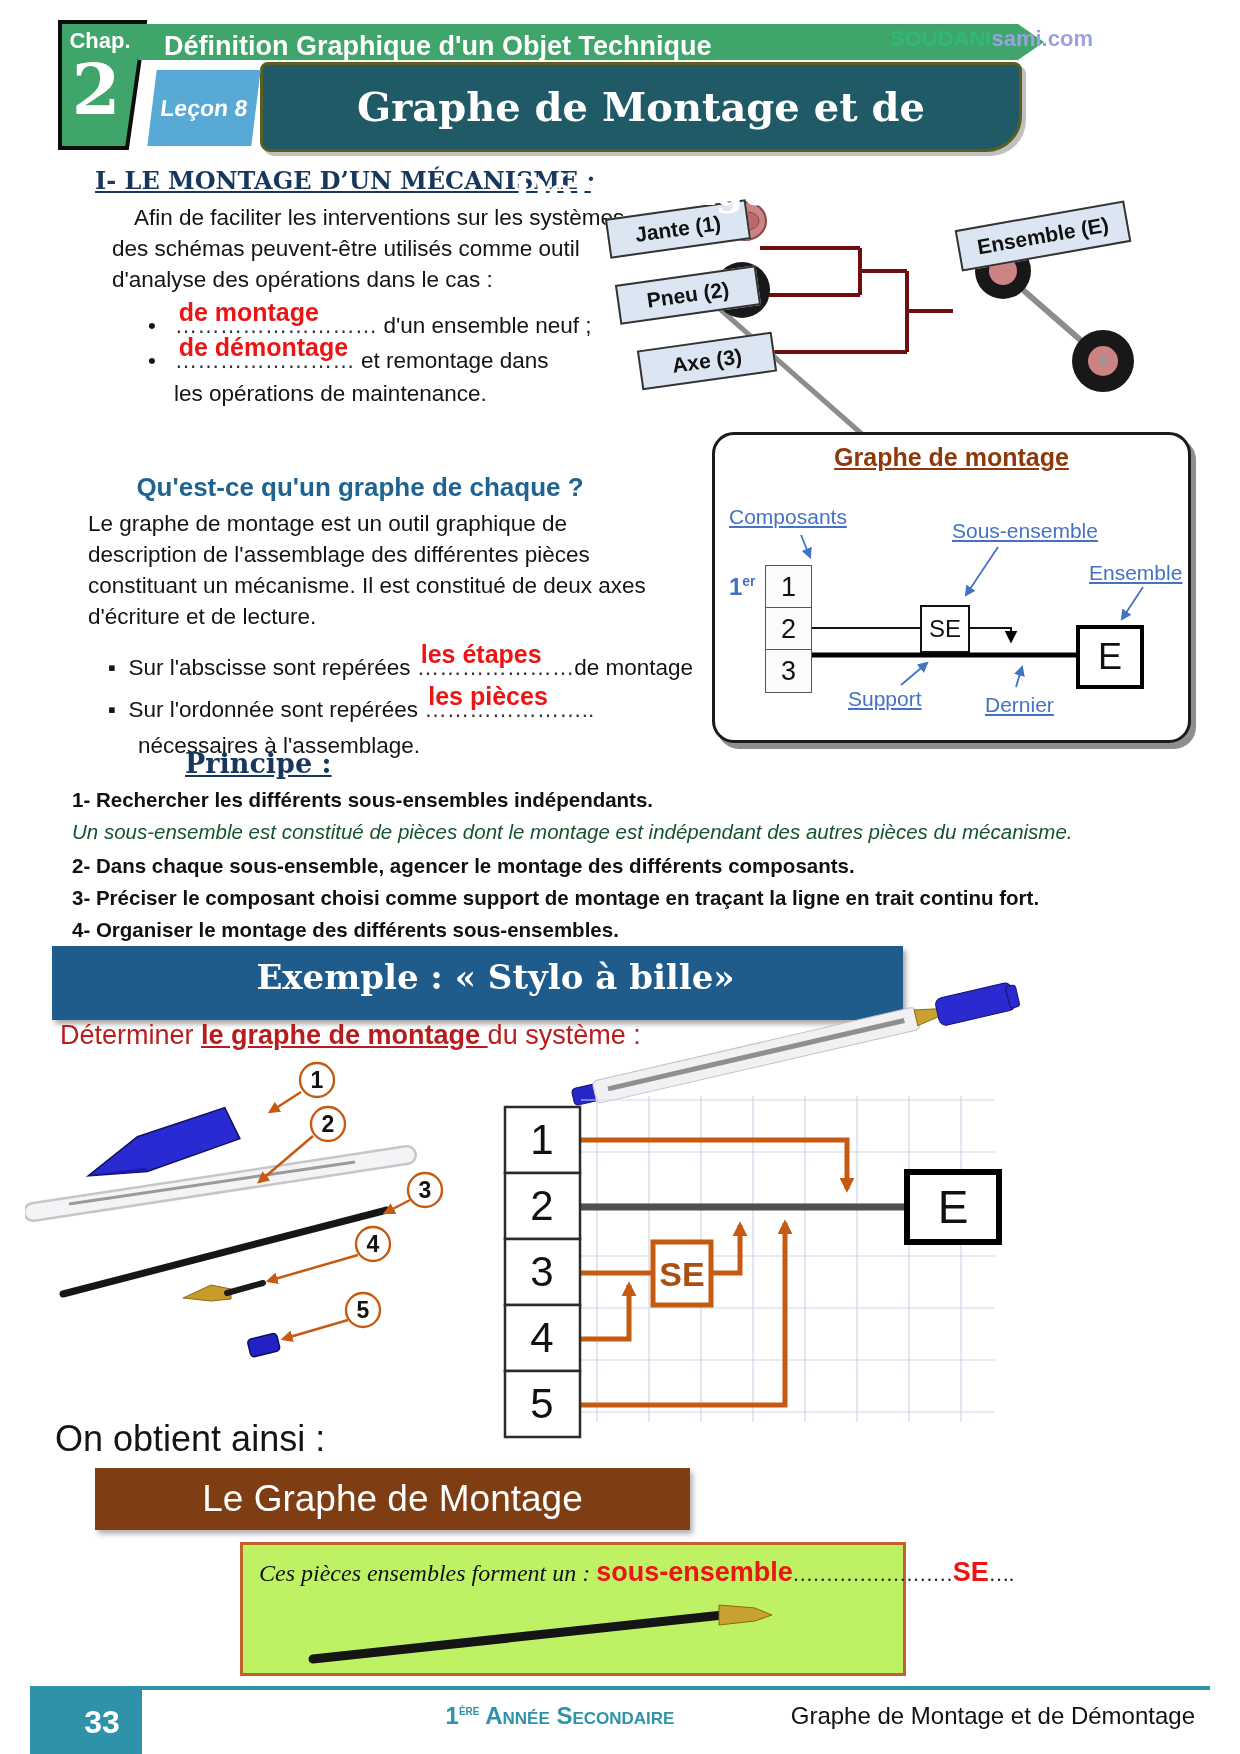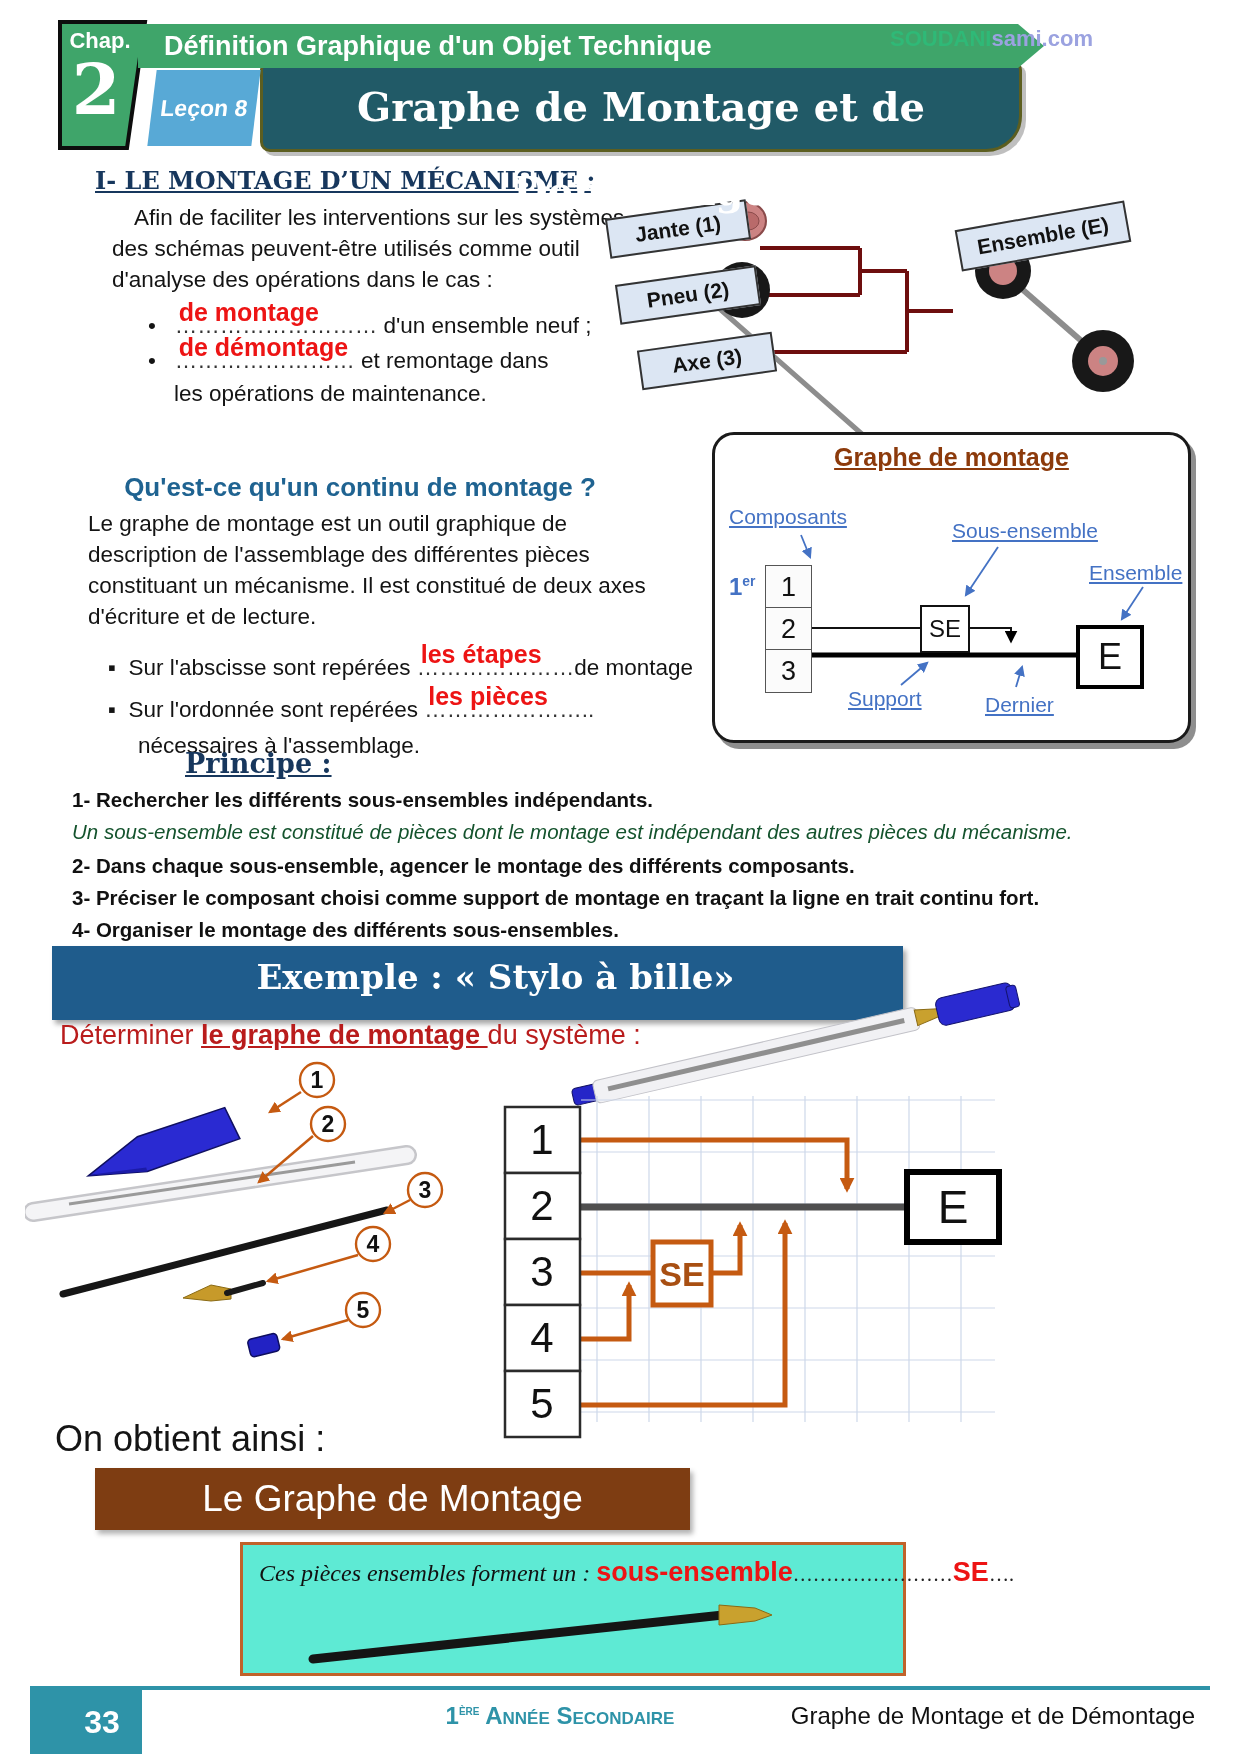--- a/index.html
+++ b/index.html
@@ -45,21 +45,21 @@
   .ebox{position:absolute;width:60px;height:56px;border:4px solid #000;background:#fff;display:flex;
         align-items:center;justify-content:center;font-size:36px;}
   
   .exbanner{background:#1f5c8c;color:#fff;text-align:center;font-family:"DejaVu Serif",serif;
             font-weight:bold;font-size:34px;line-height:62px;box-shadow:3px 4px 5px rgba(0,0,0,.35);}
   .det{font-size:27px;color:#b91c1c;}
   .det b{text-decoration:underline;}
   .lead{font-size:36px;color:#141414;}
   .brbanner{background:#7e3d12;color:#fff;text-align:center;font-size:37px;line-height:62px;
             box-shadow:3px 4px 5px rgba(0,0,0,.3);}
-  .capbox{border:3px solid #c0622a;background:#5eead4;}
+  .capbox{border:3px solid #c0622a;background:#bef264;}
   .capline{padding:12px 10px 0 16px;font-family:"Liberation Serif",serif;font-style:italic;font-size:24px;color:#111;}
   .capans{font-family:"Liberation Sans",sans-serif;font-style:normal;color:#ed1414;font-weight:bold;font-size:27px;}
   .capdots{font-style:normal;font-size:20px;color:#222;}
   
   .fline{background:#2e93a8;}
   .fpage{background:#2e93a8;color:#fff;font-weight:bold;font-size:32px;display:flex;align-items:center;justify-content:center;}
   .grade{color:#2e93a8;font-size:24px;font-weight:bold;font-variant:small-caps;text-align:center;}
   .fright{color:#111;font-size:24px;text-align:right;}
   svg text{font-family:"Liberation Sans",sans-serif;}
 </style>
@@ -67,21 +67,21 @@
 <body>
 
 <div class="page">
 
   <svg class="abs" style="left:56px;top:18px;" width="94" height="134">
     <polygon points="4,4 89,4 71,130 4,130" fill="#3fa56a" stroke="#0d0d0d" stroke-width="4"></polygon>
   </svg>
   <div class="abs chaplbl" style="left:60px;top:28px;width:80px;">Chap.</div>
   <div class="abs chapnum" style="left:58px;top:48px;width:76px;">2</div>
 
-  <div class="abs gbanner" style="left:138px;top:24px;width:880px;height:44px;">Définition Graphique d'un Objet Technique</div>
+  <div class="abs gbanner" style="left:138px;top:24px;width:880px;height:36px;">Définition Graphique d'un Objet Technique</div>
   <div class="abs brand" style="left:890px;top:26px;width:200px;">
     <span class="bg">SOUDANI</span><span class="bp">sami.com</span>
   </div>
   <div class="abs lesson" style="left:152px;top:70px;width:104px;height:76px;line-height:76px;">Leçon 8</div>
   <div class="abs tbanner" style="left:260px;top:62px;width:756px;height:84px;">Graphe de Montage et de Démontage</div>
 
   <div class="abs h1" style="left:95px;top:166px;">I- LE MONTAGE D’UN MÉCANISME :</div>
 
   <div class="abs body22" style="left:112px;top:202px;width:540px;text-indent:22px;">Afin de faciliter les interventions sur les systèmes, des schémas peuvent-être utilisés comme outil d'analyse des opérations dans le cas :</div>
 
@@ -111,21 +111,21 @@
       <circle cx="508" cy="178" r="31" fill="#181818"></circle>
       <circle cx="508" cy="178" r="15" fill="#cc8383"></circle>
       <circle cx="508" cy="178" r="4" fill="#999"></circle>
     </svg>
     <div class="wlabel" style="left:12px;top:26px;width:138px;height:36px;transform:rotate(-8deg);">Jante (1)</div>
     <div class="wlabel" style="left:22px;top:92px;width:138px;height:36px;transform:rotate(-8deg);">Pneu (2)</div>
     <div class="wlabel" style="left:44px;top:158px;width:132px;height:36px;transform:rotate(-8deg);">Axe (3)</div>
     <div class="wlabel" style="left:362px;top:32px;width:168px;height:38px;transform:rotate(-10deg);">Ensemble (E)</div>
   </div>
 
-  <div class="abs qtitle" style="left:90px;top:472px;width:540px;">Qu'est-ce qu'un continu de montage ?</div>
+  <div class="abs qtitle" style="left:90px;top:472px;width:540px;">Qu'est-ce qu'un graphe de chaque ?</div>
   <div class="abs body22" style="left:88px;top:508px;width:585px;">Le graphe de montage est un outil graphique de description de l'assemblage des différentes pièces constituant un mécanisme. Il est constitué de deux axes d'écriture et de lecture.</div>
 
   <div class="abs body22" style="left:108px;top:652px;white-space:nowrap;text-align:right;">
     <span>▪</span>&nbsp;
     <span>Sur l'abscisse sont repérées</span>
     <span class="ansline"><span class="dots">…………………</span><span class="ans">les étapes</span></span><span>de montage</span>
   </div>
   <div class="abs body22" style="left:108px;top:694px;white-space:nowrap;">
     <span>▪</span>&nbsp;
     <span>Sur l'ordonnée sont repérées</span>

